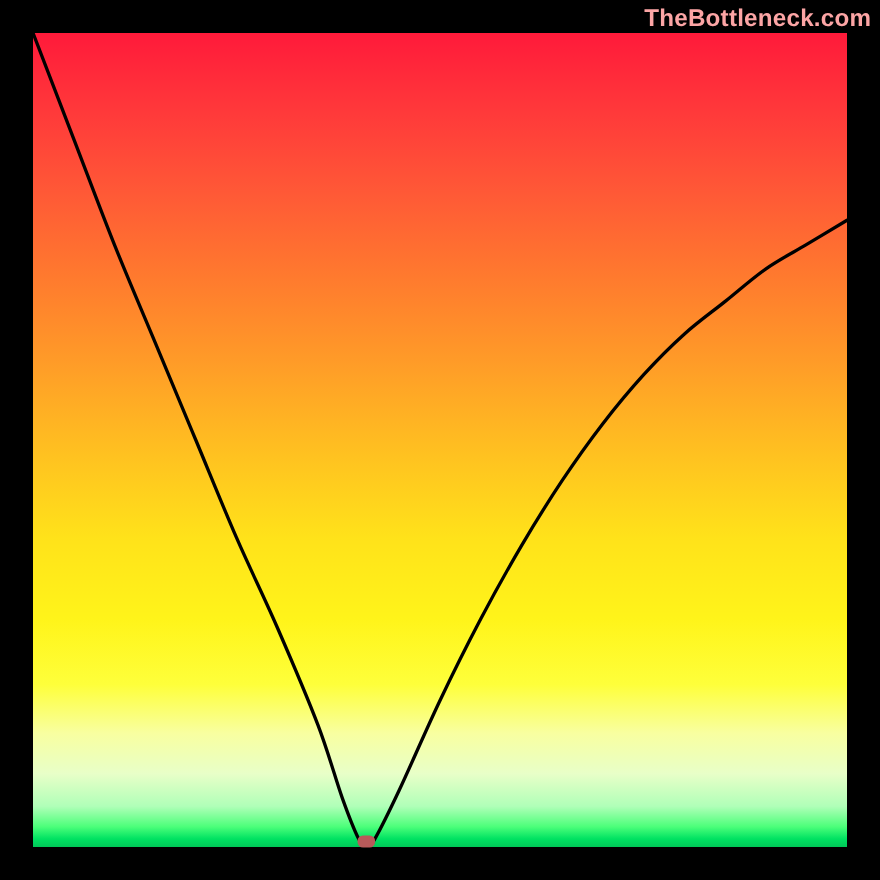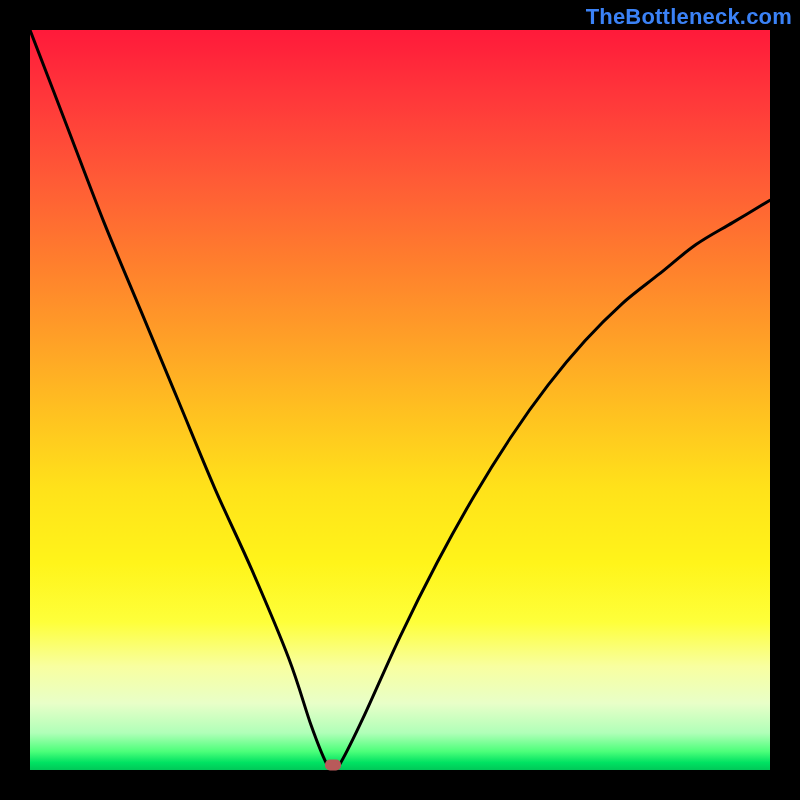--- a/index.html
+++ b/index.html
@@ -40,21 +40,21 @@
       #00c858 100%
     );
   }
   .watermark {
     position: absolute;
     top: 4px;
     right: 8px;
     font-family: Arial, Helvetica, sans-serif;
     font-size: 22px;
     font-weight: 600;
-    color: #3b82f6;
+    color: #fca5a5;
     letter-spacing: 0.2px;
     user-select: none;
   }
   svg.curve {
     position: absolute;
     left: 0;
     top: 0;
     width: 740px;
     height: 740px;
   }

